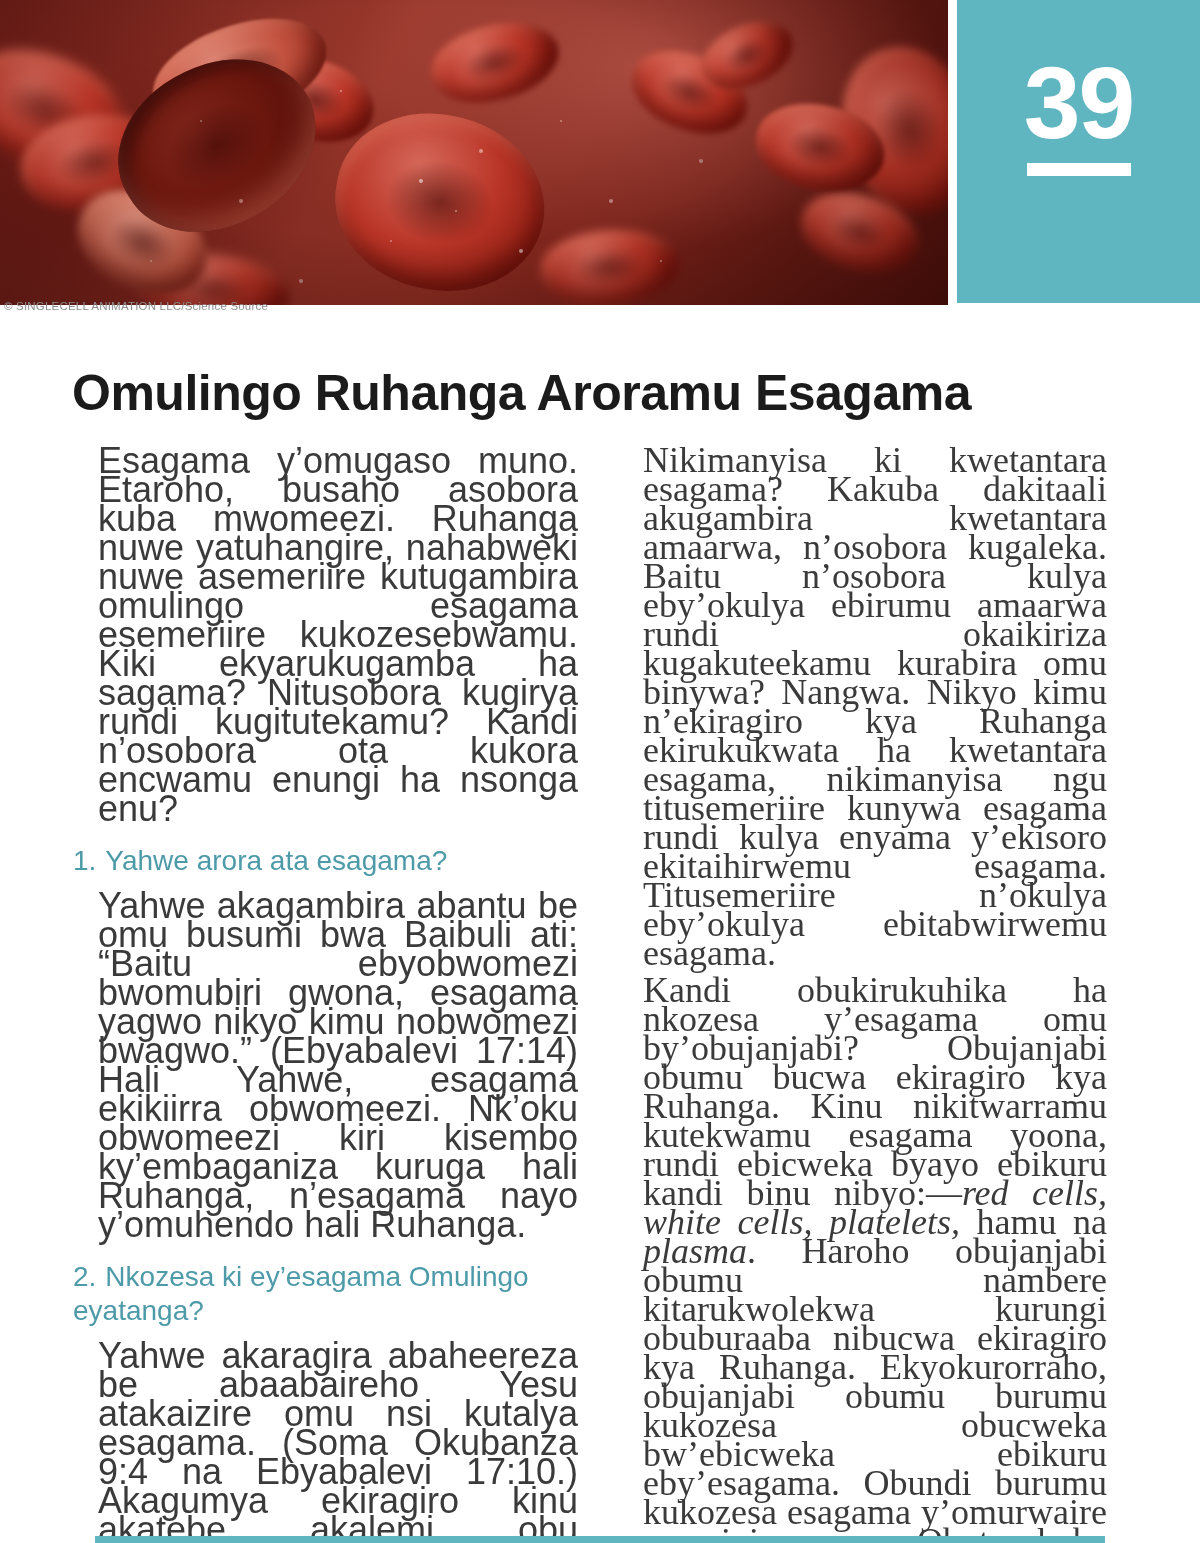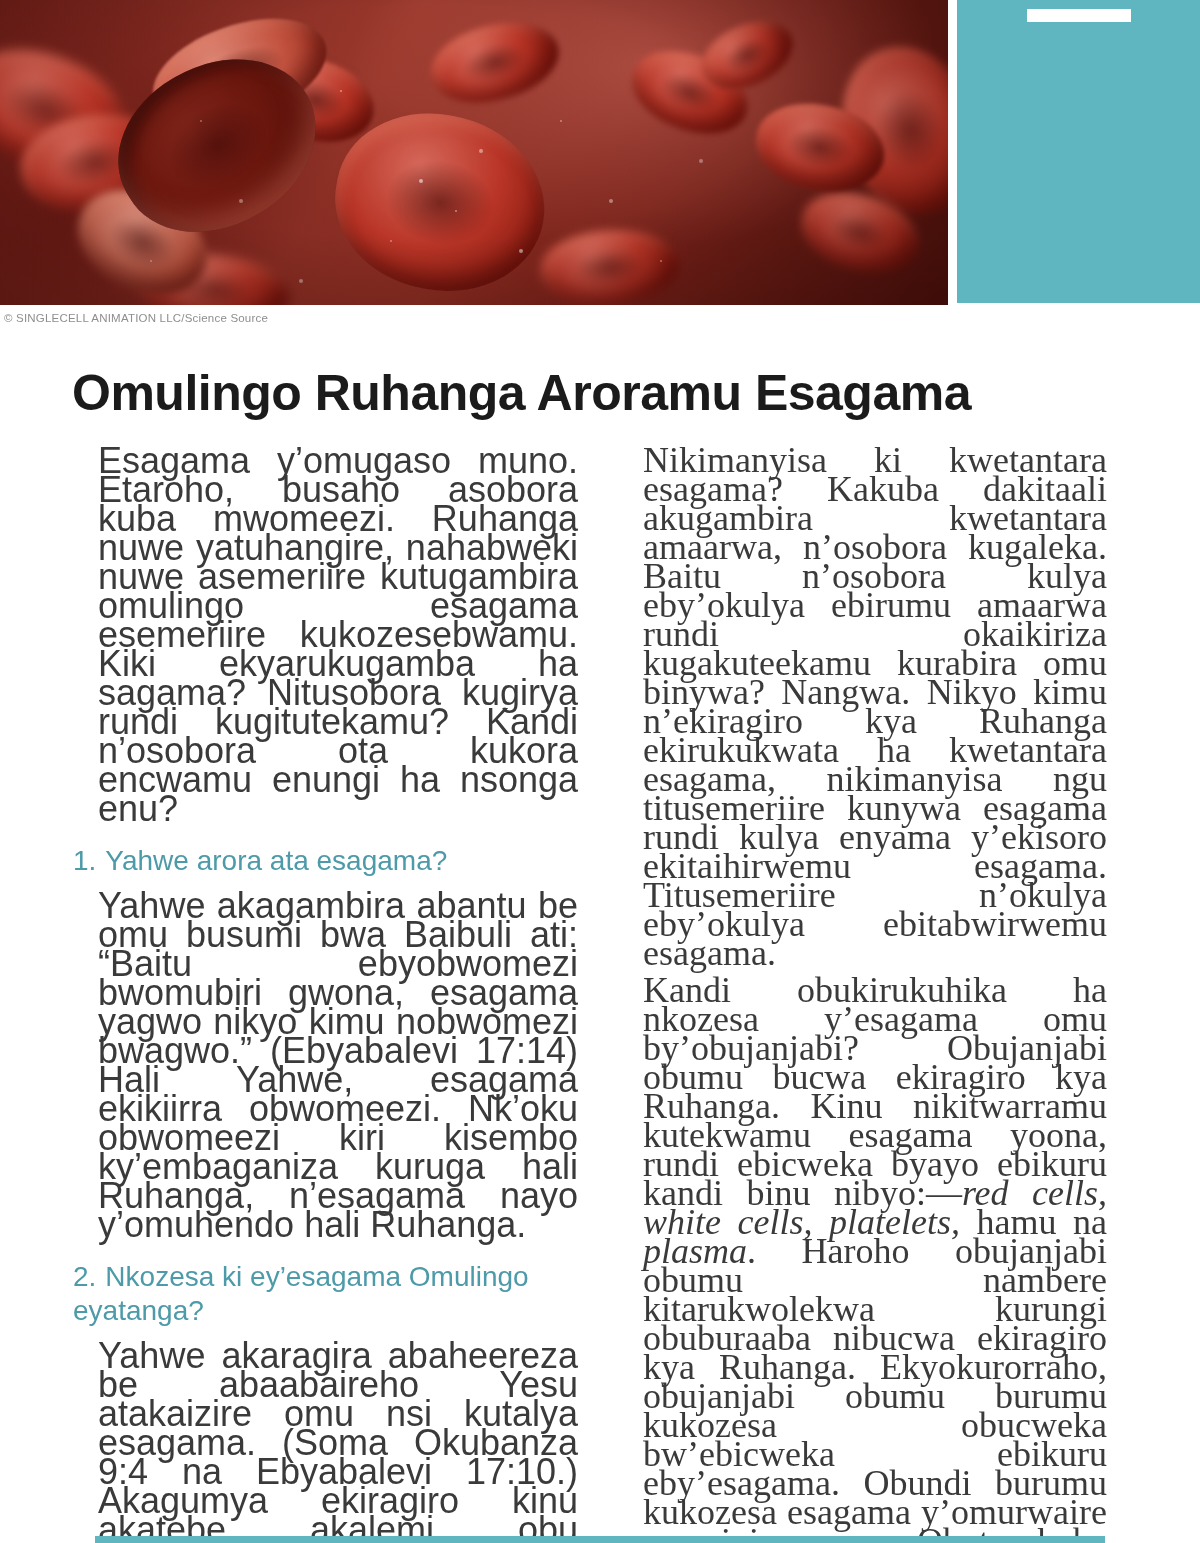--- a/index.html
+++ b/index.html
@@ -48,21 +48,21 @@
   .vignette{position:absolute;inset:0;
     background:radial-gradient(ellipse at 45% 40%, rgba(0,0,0,0) 45%, rgba(40,6,4,.38) 100%);}
 
   
   .chapter-box{position:absolute;left:957px;top:0;width:243px;height:303px;
         background:var(--accent-teal,#5FB5C0);display:flex;flex-direction:column;align-items:center;}
   .chapter-number{margin-top:52px;font-size:102px;line-height:1.0;font-weight:bold;color:#fff;letter-spacing:-2px;}
   .chapter-underline{width:104px;height:13px;background:#fff;margin-top:9px;}
 
   
-  .credit{position:absolute;left:4px;top:312px;font-size:11.5px;color:var(--credit-gray,#8E8E8E);letter-spacing:.2px;}
+  .credit{position:absolute;left:4px;top:300px;font-size:11.5px;color:var(--credit-gray,#8E8E8E);letter-spacing:.2px;}
   .title{position:absolute;left:72px;top:367px;margin:0;font-size:50px;line-height:1.05;
          font-weight:bold;color:#1b1b1b;letter-spacing:-.5px;}
 
   
   .columns{position:absolute;left:73px;top:446px;width:1034px;display:flex;gap:42px;}
   .col-left{width:505px;}
   .col-right{width:487px;}
   .body{margin:0 0 0 25px;font-size:36px;line-height:29px;text-align:justify;color:var(--body-text,#3A3A3A);}
   .col-right .body{margin-left:23px;font-family:Liberation Serif, serif;}
   .body + .body{margin-top:8px;}
@@ -95,20 +95,21 @@
     <div class="cell c7"></div>
     <div class="cell c4"></div>
     <div class="cell c3"></div>
     <div class="cell c1"></div>
     <div class="cell c2"></div>
     <div class="speckles"></div>
     <div class="vignette"></div>
   </div>
 
   <div class="chapter-box">
+    <div class="chapter-number">39</div>
     <div class="chapter-underline"></div>
   </div>
 
   <div class="credit">© SINGLECELL ANIMATION LLC/Science Source</div>
 
   <h1 class="title">Omulingo Ruhanga Aroramu Esagama</h1>
 
   <div class="columns">
 
     <div class="col col-left">

